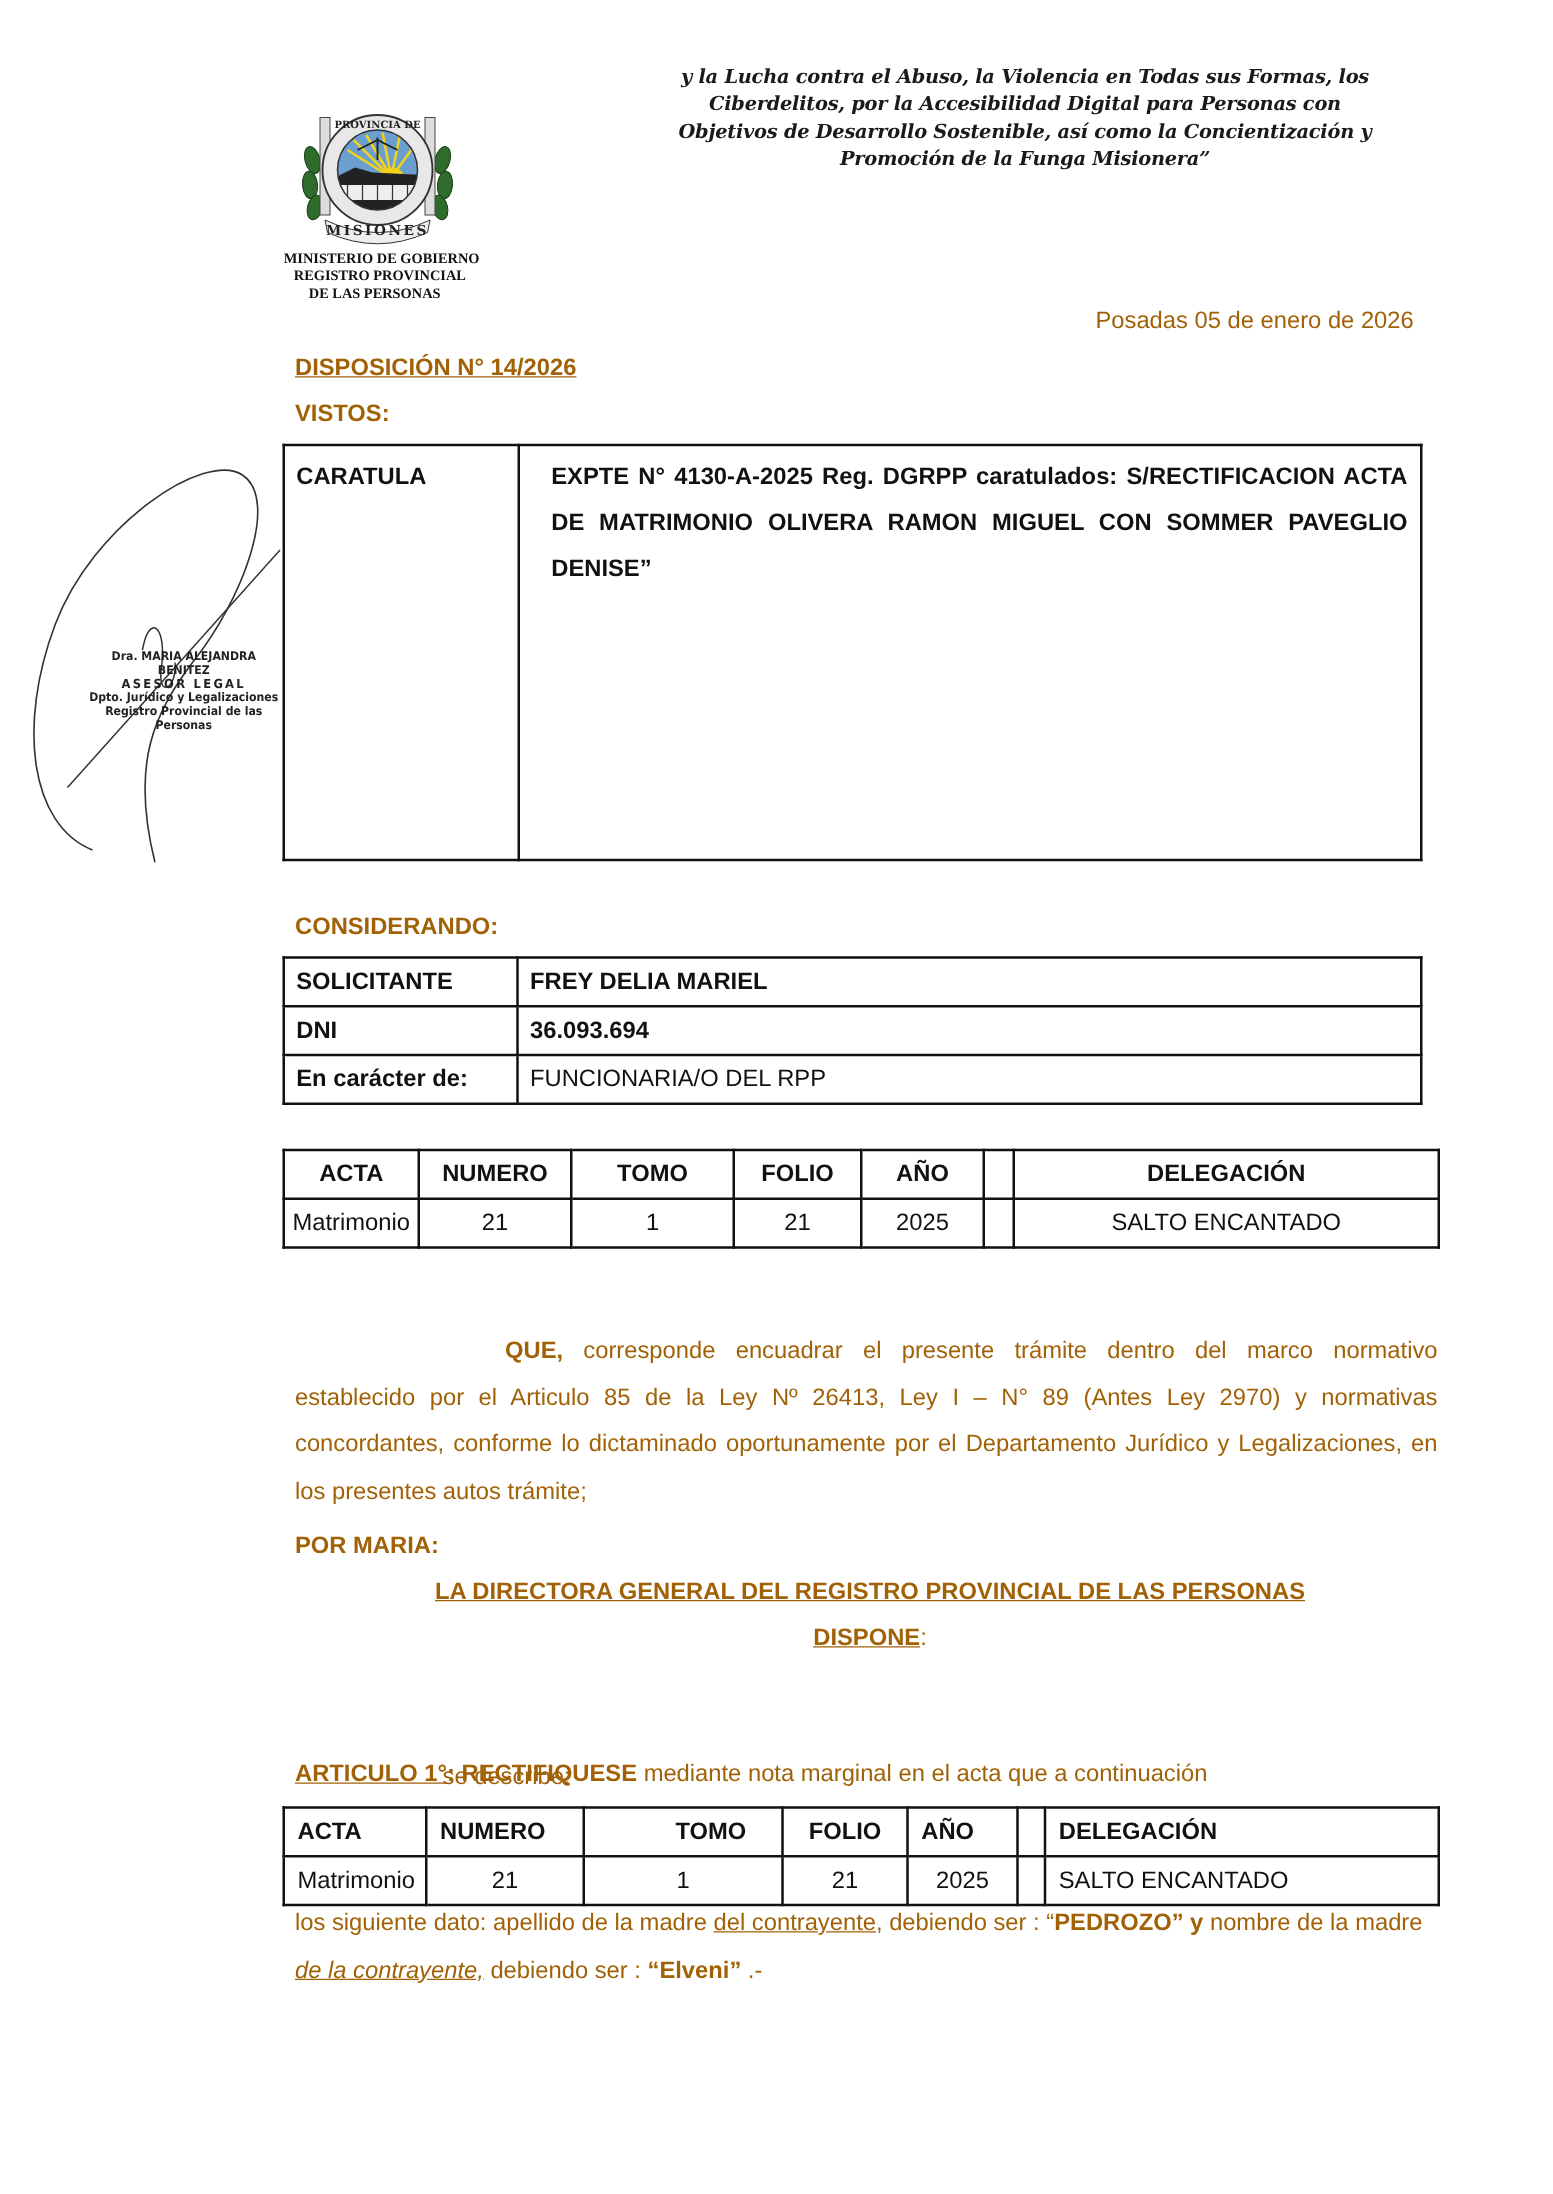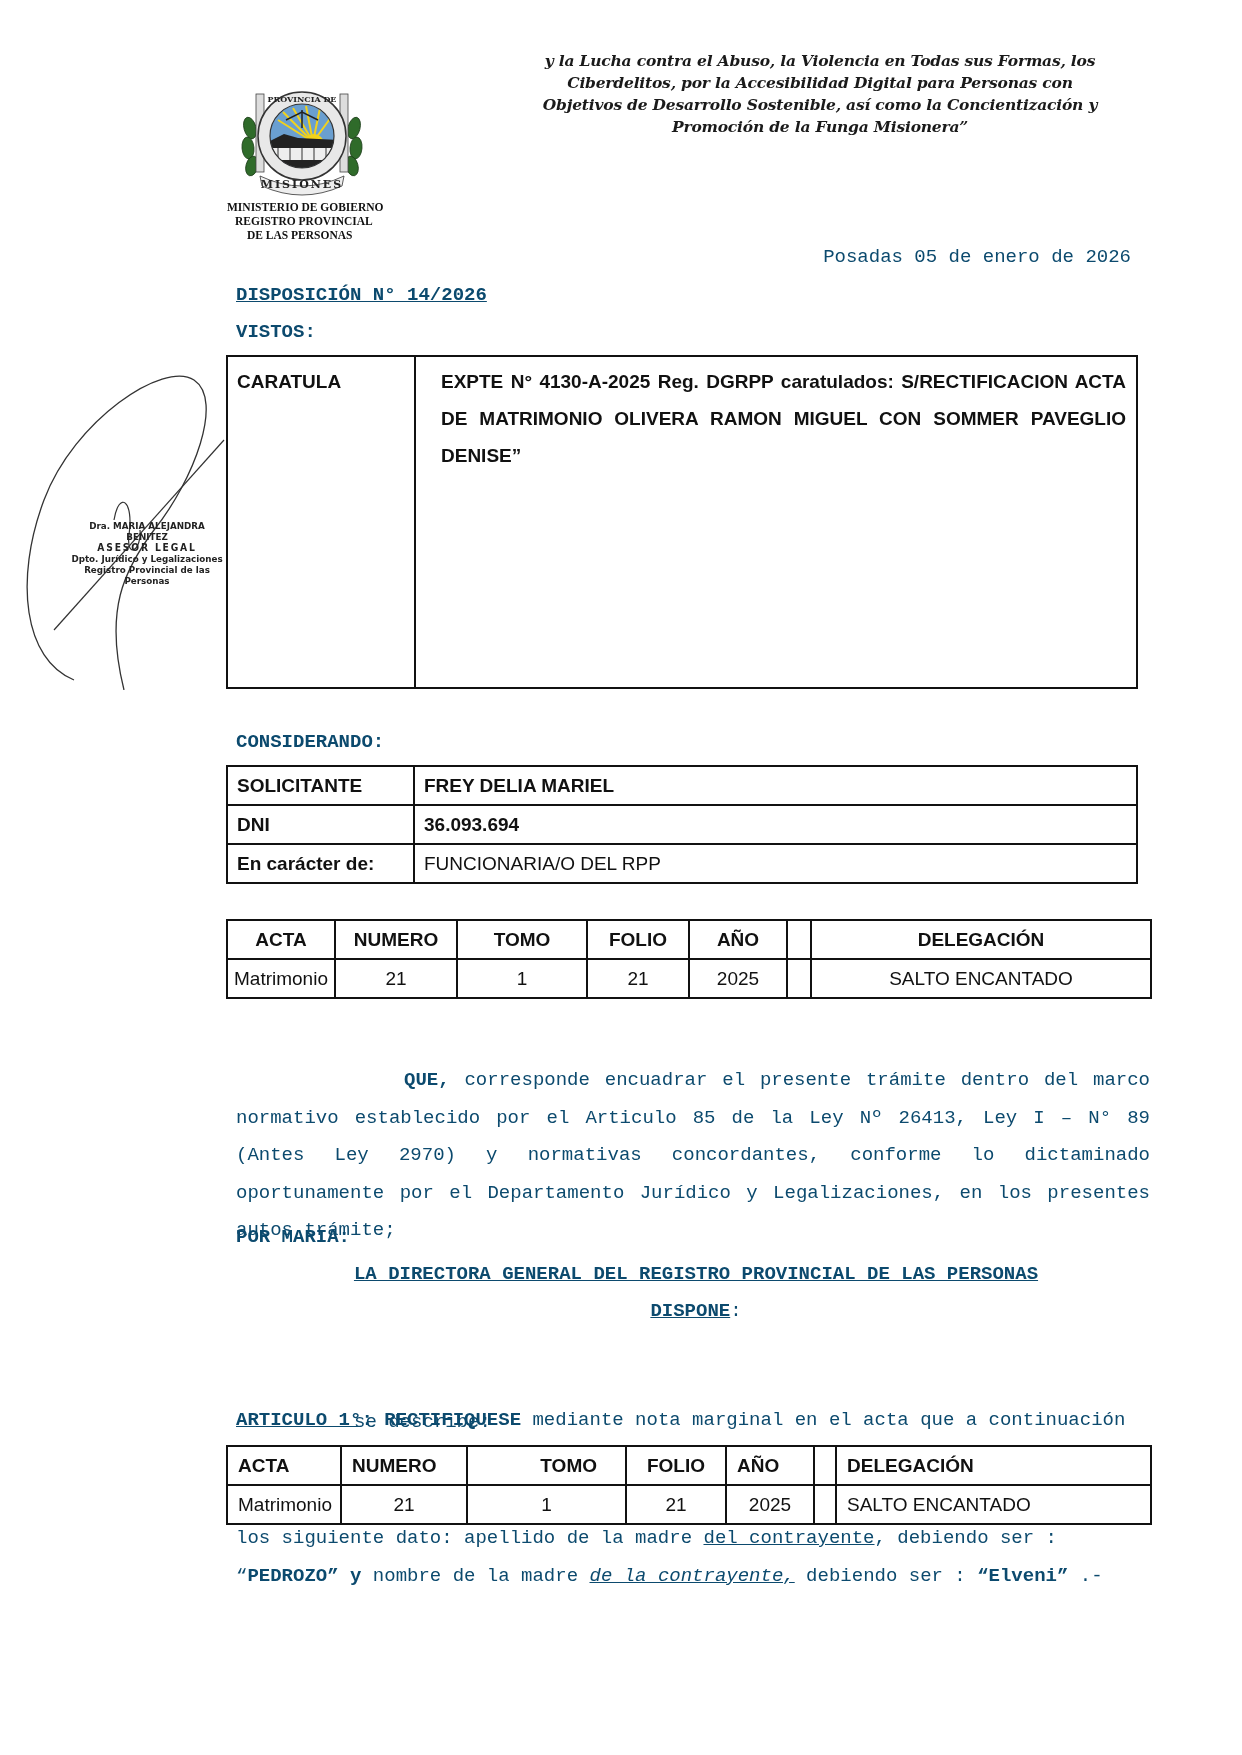--- a/index.html
+++ b/index.html
@@ -5,21 +5,21 @@
   html, body { margin: 0; padding: 0; background: #ffffff; }
   body { width: 1242px; height: 1755px; position: relative; overflow: hidden; color: #111; font-family: "Liberation Sans", sans-serif; }
   .abs { position: absolute; }
   .motto { left: 500px; top: 50px; width: 640px; font-family: "DejaVu Serif", serif; font-style: italic; font-weight: bold; font-size: 15.5px; line-height: 22px; text-align: center; color: #1a1a1a; letter-spacing: -0.2px; }
   .motto .l1 { display: block; text-align: left; }
   .logo { left: 238px; top: 80px; width: 128px; height: 118px; }
   .ministry { left: 210px; top: 200px; font-family: "Liberation Serif", serif; font-weight: bold; font-size: 11.5px; line-height: 14px; color: #111; margin-left: 17px; }
   .ministry span { display: block; }
   .ministry .m2 { padding-left: 8px; }
   .ministry .m3 { padding-left: 20px; }
-  .txt { font-family: Liberation Mono, monospace; font-size: 19px; color: #0c4a6e; }
+  .txt { font-family: Liberation Sans, sans-serif; font-size: 19px; color: #a16207; }
   .date { right: 111px; top: 246px; font-size: 19px; }
   .disp { left: 236px; top: 284px; font-weight: bold; text-decoration: underline; }
   .vistos { left: 236px; top: 321px; font-weight: bold; }
   table { border-collapse: collapse; font-family: "Liberation Sans", sans-serif; font-size: 19px; color: #111; }
   td, th { border: 2px solid #111; }
   .t-caratula { left: 226px; top: 355px; width: 912px; height: 334px; }
   .t-caratula td { vertical-align: top; padding: 6px 10px 0 9px; line-height: 37px; }
   .t-caratula .k { width: 167px; font-weight: bold; }
   .t-caratula .v { font-weight: bold; text-align: justify; padding-left: 25px; }
   .considerando { left: 236px; top: 731px; font-weight: bold; }

